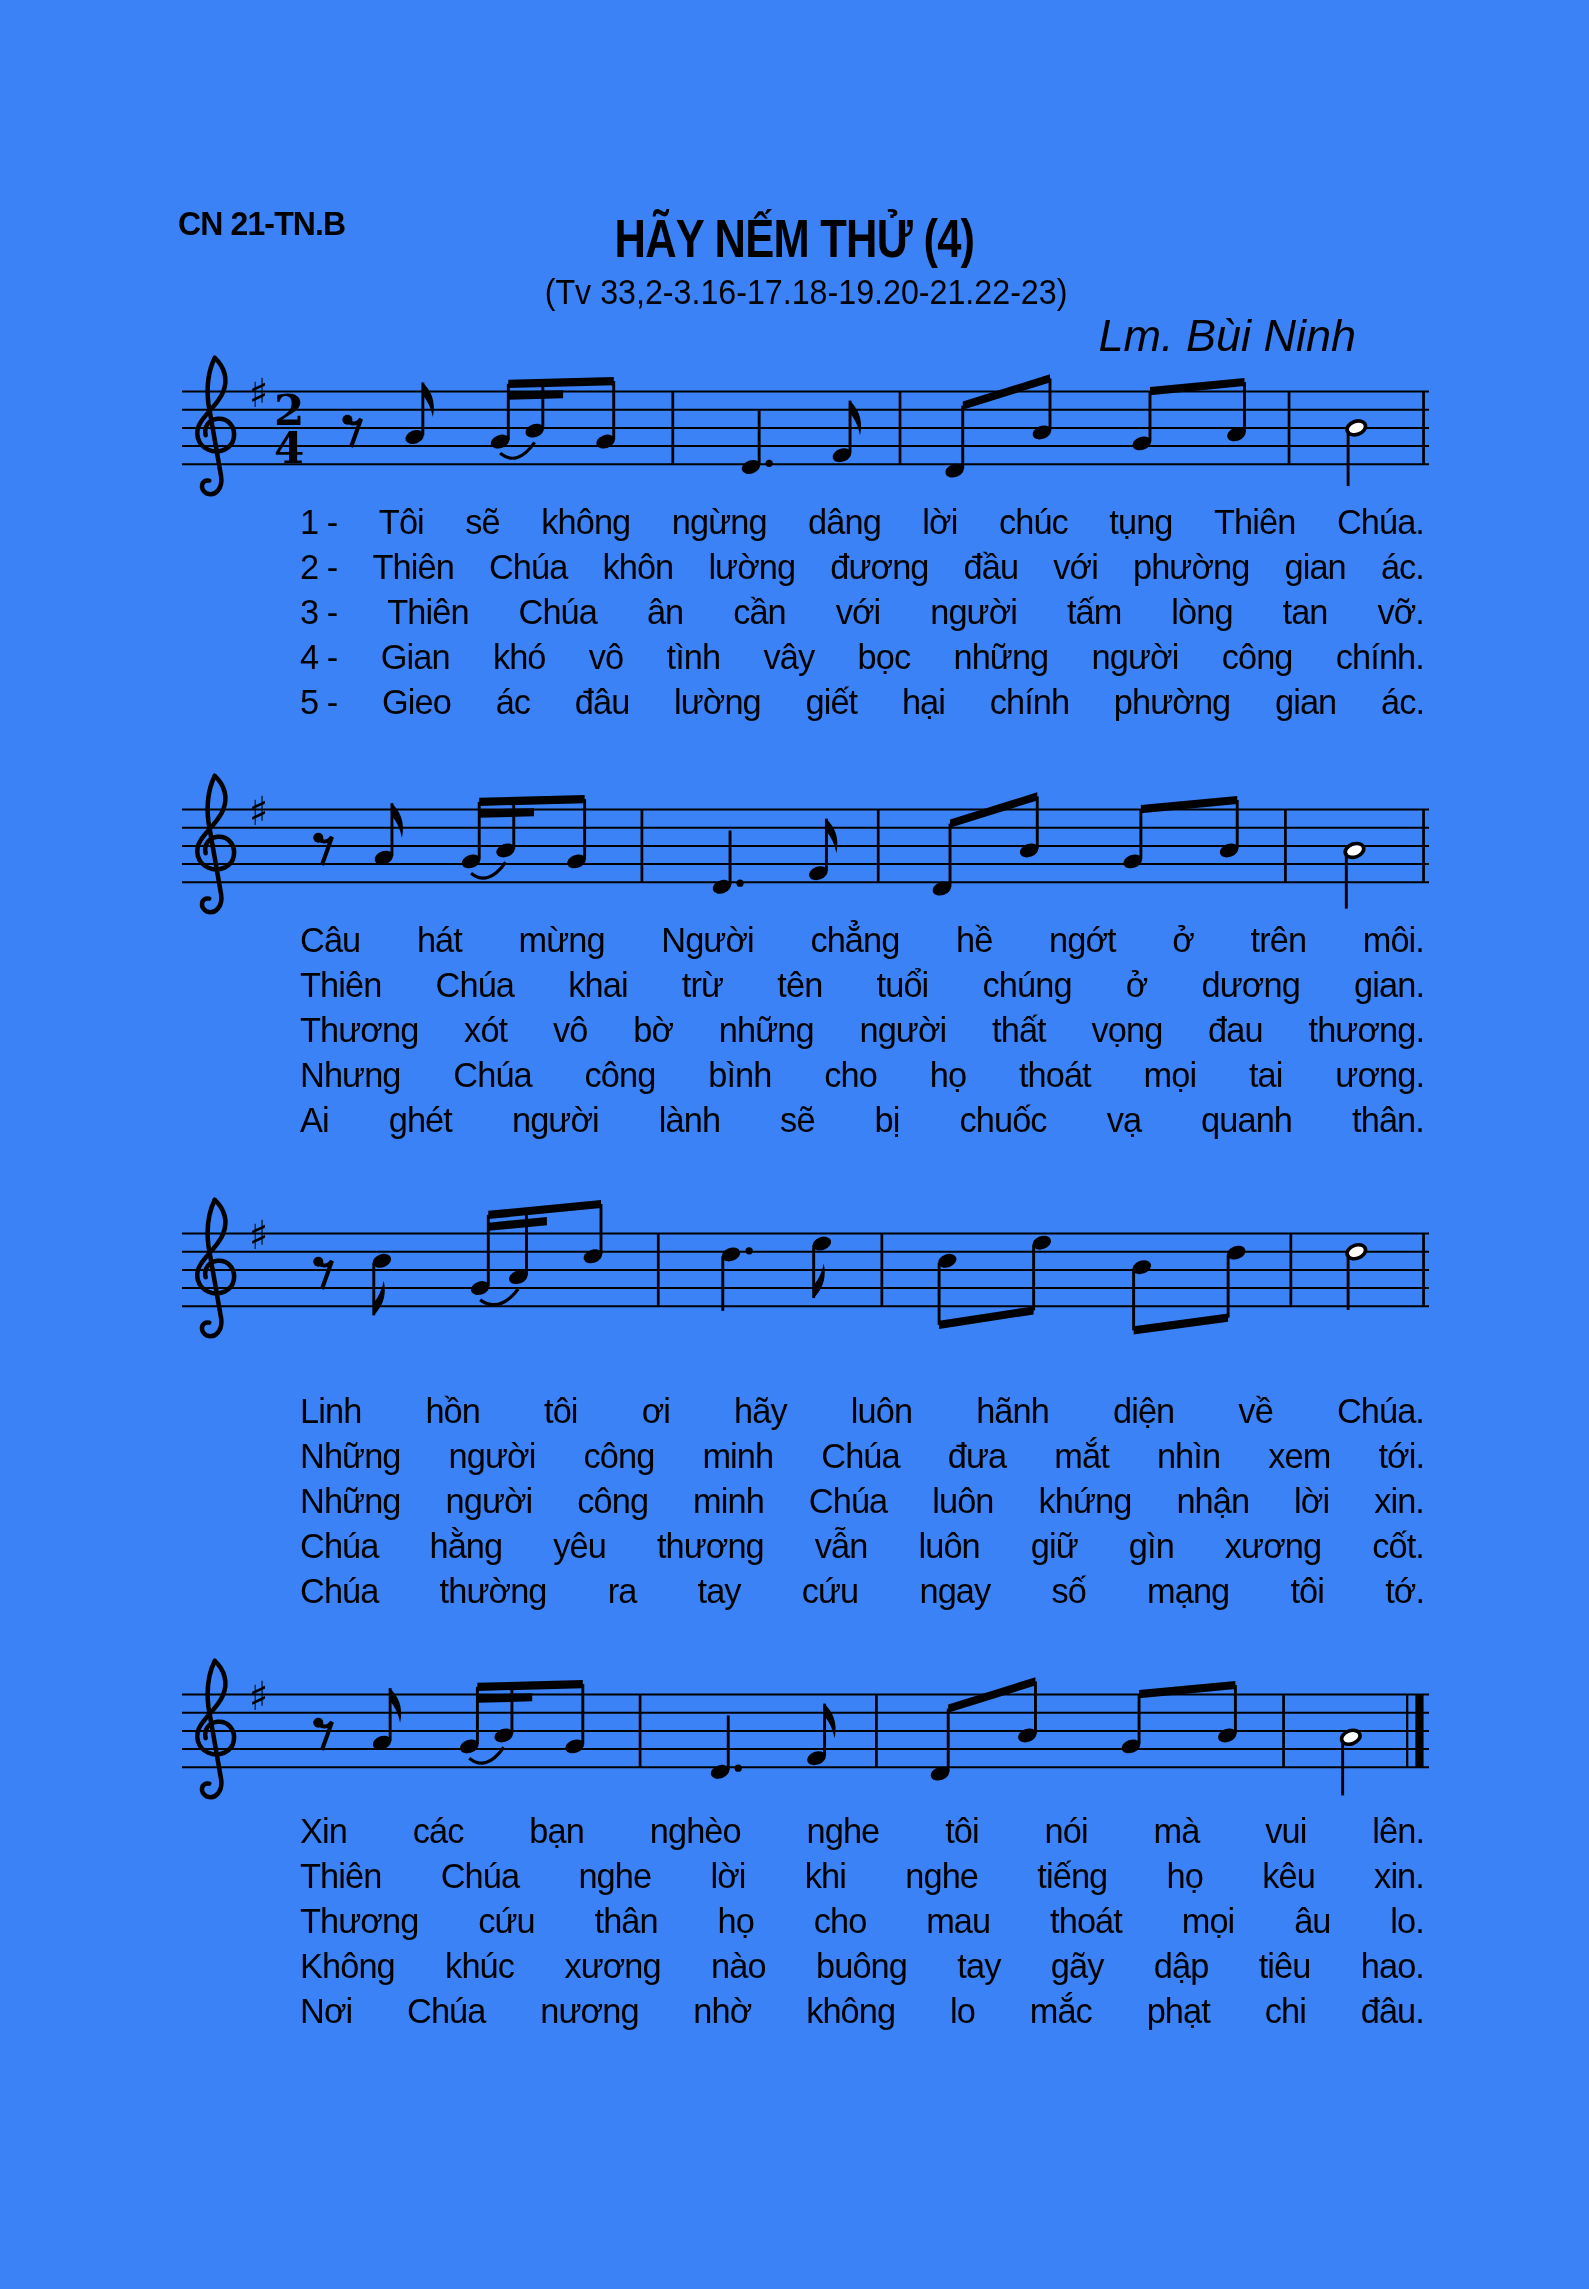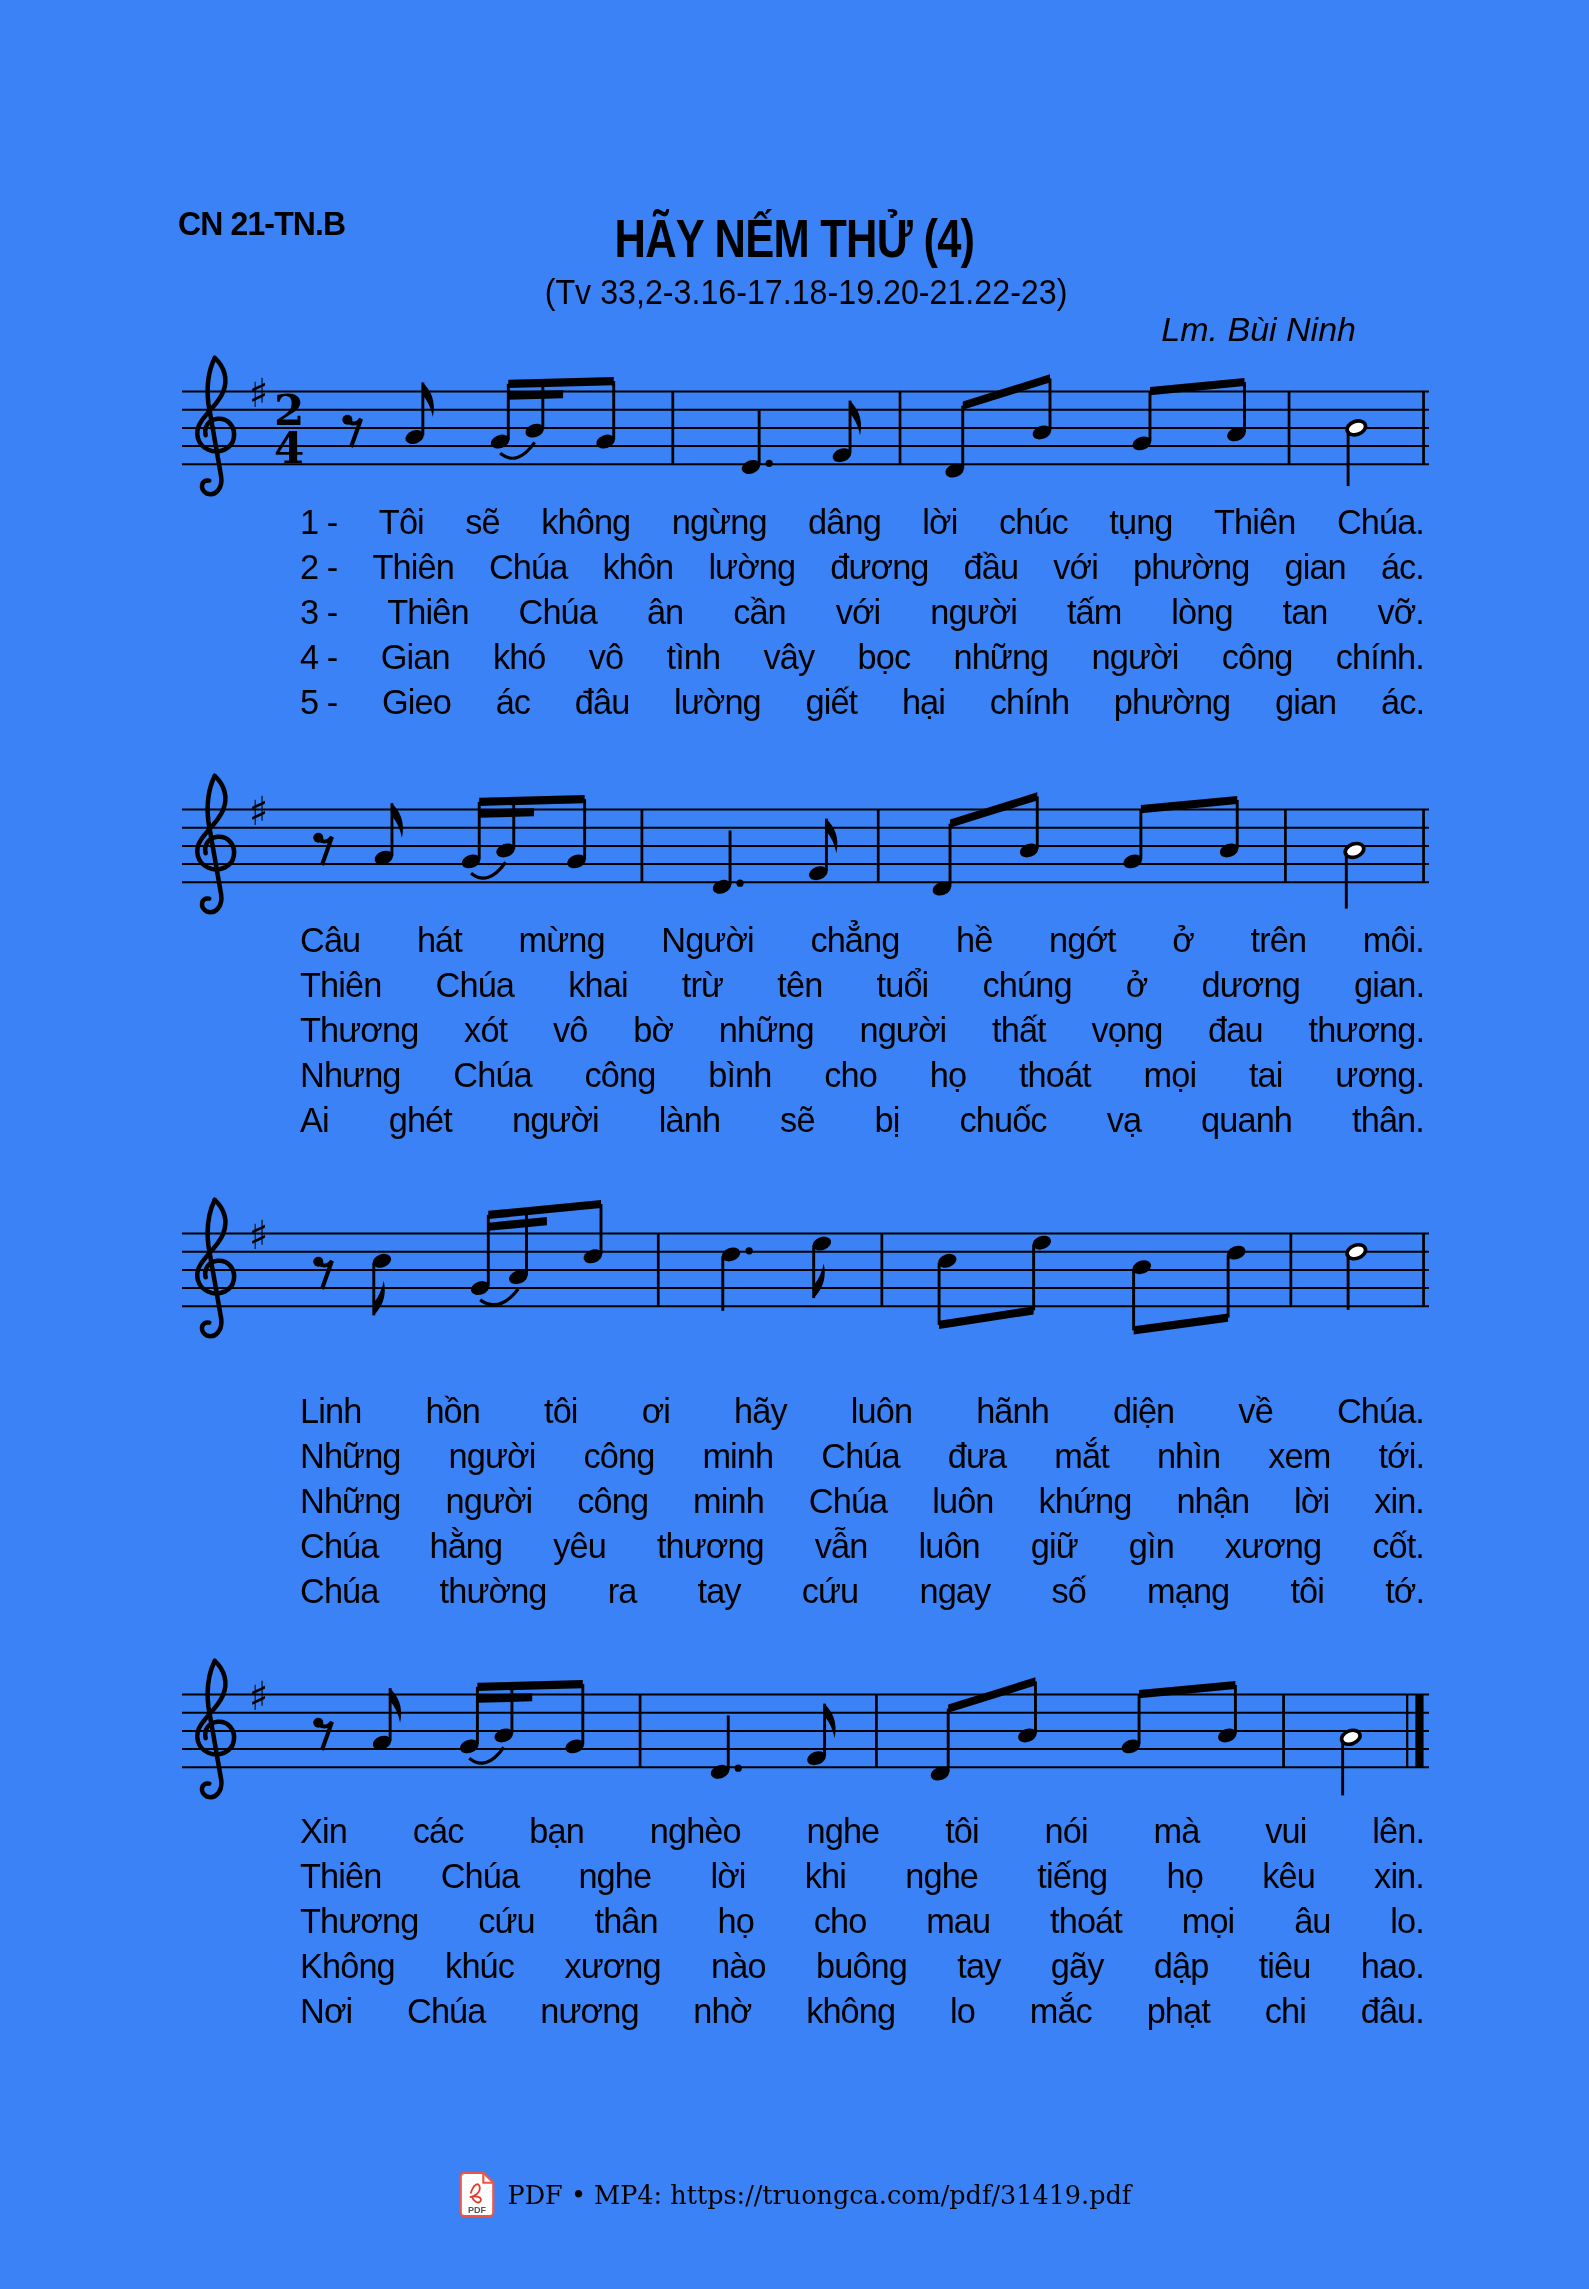--- a/index.html
+++ b/index.html
@@ -4,21 +4,21 @@
 <style>
   html,body{margin:0;padding:0;}
   body{font-family:"Liberation Sans",sans-serif;color:#000;background:#888;}
   .page{position:relative;width:1589px;height:2289px;background:#3b82f6;margin:0 auto;overflow:hidden;}
 
   .code{position:absolute;left:178px;top:204px;font-weight:bold;font-size:34px;letter-spacing:-0.9px;transform:scaleX(.94);transform-origin:left;}
   .title-row{position:absolute;left:0;right:0;top:208px;text-align:center;}
   .title{display:inline-block;font-weight:bold;font-size:53px;letter-spacing:-0.9px;transform:scaleX(.82);}
   .subtitle-row{position:absolute;left:0;right:0;top:272px;text-align:center;padding-left:24px;}
   .subtitle{display:inline-block;font-size:35px;transform:scaleX(.92);}
-  .author{position:absolute;top:310px;right:233px;font-style:italic;font-size:34px;}
+  .author{position:absolute;top:310px;right:233px;font-style:italic;font-size:45px;}
 
   .staff{position:absolute;left:182px;width:1247px;height:182px;}
   .staff svg{display:block;}
 
   .verse-block{position:absolute;left:300px;width:1147px;}
   .verse-line{display:flex;justify-content:space-between;align-items:baseline;height:45px;font-size:35px;letter-spacing:-0.9px;white-space:pre;transform:scaleX(.98);transform-origin:left;}
 
   .footer{position:absolute;left:0;right:0;top:2171px;display:flex;justify-content:center;align-items:center;gap:11.8px;}
   .footer-text{font-family:"DejaVu Serif",serif;font-size:25.5px;}
 </style>
@@ -275,24 +275,15 @@
       </svg>
     </div>
   <div class="verse-block" style="top:1811px">
       <div class="verse-line"><span>Xin</span><span>các</span><span>bạn</span><span>nghèo</span><span>nghe</span><span>tôi</span><span>nói</span><span>mà</span><span>vui</span><span>lên.</span></div>
       <div class="verse-line"><span>Thiên</span><span>Chúa</span><span>nghe</span><span>lời</span><span>khi</span><span>nghe</span><span>tiếng</span><span>họ</span><span>kêu</span><span>xin.</span></div>
       <div class="verse-line"><span>Thương</span><span>cứu</span><span>thân</span><span>họ</span><span>cho</span><span>mau</span><span>thoát</span><span>mọi</span><span>âu</span><span>lo.</span></div>
       <div class="verse-line"><span>Không</span><span>khúc</span><span>xương</span><span>nào</span><span>buông</span><span>tay</span><span>gãy</span><span>dập</span><span>tiêu</span><span>hao.</span></div>
       <div class="verse-line"><span>Nơi</span><span>Chúa</span><span>nương</span><span>nhờ</span><span>không</span><span>lo</span><span>mắc</span><span>phạt</span><span>chi</span><span>đâu.</span></div>
     </div>
 
-  <div class="footer">
-    <svg class="pdf-icon" width="38" height="47" viewBox="0 0 42 52">
-      <path d="M3 6 a4 4 0 0 1 4 -4 h21 l11 11 v33 a4 4 0 0 1 -4 4 H7 a4 4 0 0 1 -4 -4 Z" fill="#ffffff" stroke="#ef5544" stroke-width="2.4"></path>
-      <path d="M28 2 v11 h11" fill="none" stroke="#ef5544" stroke-width="2.4"></path>
-      <path d="M14 25 c3 -11 9 -13 10 -7 c1 6 -6 10 -11 11 c7 -2 14 0 12 4 c-2 4 -8 1 -10 -5" fill="none" stroke="#e8382b" stroke-width="2"></path>
-      <text x="21" y="46" text-anchor="middle" font-size="10" font-weight="bold" fill="#555" font-family="Liberation Sans, sans-serif">PDF</text>
-    </svg>
-    <span class="footer-text">PDF • MP4: https://truongca.com/pdf/31419.pdf</span>
-  </div>
 
 </div>
 
 
 </body></html>

